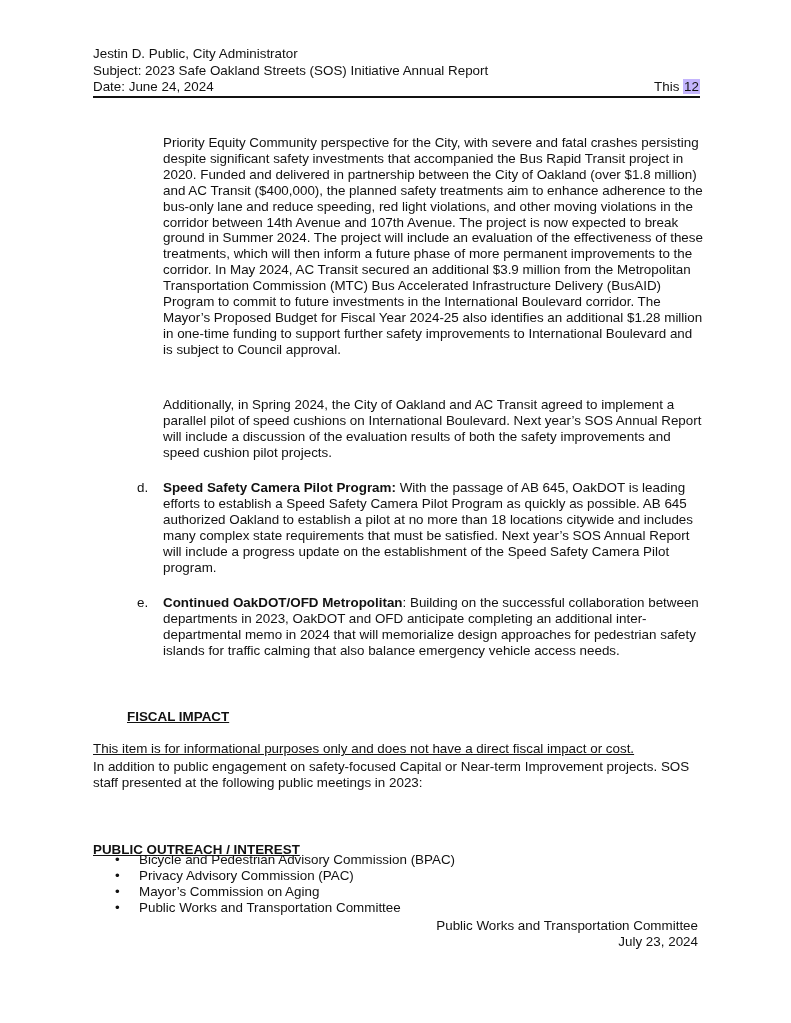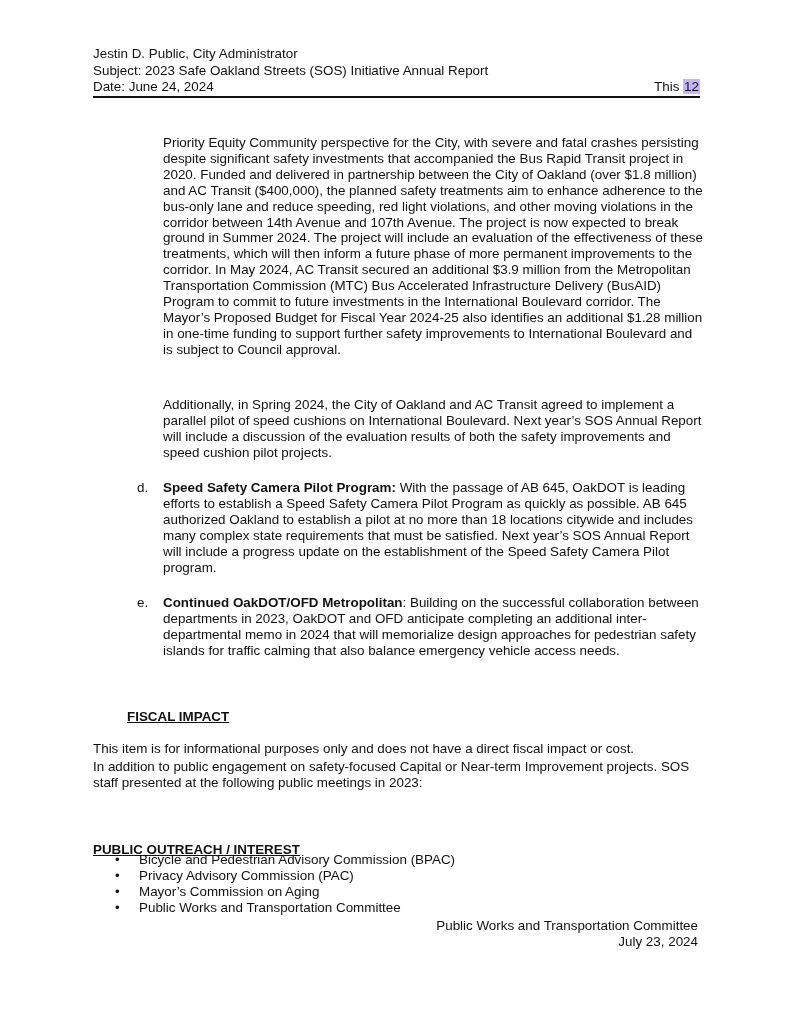--- a/index.html
+++ b/index.html
@@ -44,21 +44,21 @@
   <span class="marker">d.</span>
   <div class="body"><span class="bold">Speed Safety Camera Pilot Program:</span><span> With the passage of AB 645, OakDOT is leading efforts to establish a Speed Safety Camera Pilot Program as quickly as possible. AB 645 authorized Oakland to establish a pilot at no more than 18 locations citywide and includes many complex state requirements that must be satisfied. Next year’s SOS Annual Report will include a progress update on the establishment of the Speed Safety Camera Pilot program.</span></div>
 </div>
 
 <div class="item" style="top:595px;">
   <span class="marker">e.</span>
   <div class="body"><span class="bold">Continued OakDOT/OFD Metropolitan</span><span>: Building on the successful collaboration between departments in 2023, OakDOT and OFD anticipate completing an additional inter-departmental memo in 2024 that will memorialize design approaches for pedestrian safety islands for traffic calming that also balance emergency vehicle access needs.</span></div>
 </div>
 
 <div class="heading" style="top:709px;margin-left:34px;">FISCAL IMPACT</div>
-<div class="para full" style="top:741px;">This item is for informational purposes only and does not have a direct fiscal impact or cost.</div>
+<div class="para full" style="top:741px;text-decoration:underline;">This item is for informational purposes only and does not have a direct fiscal impact or cost.</div>
 
 <div class="heading" style="top:814px;margin-top:28px;">PUBLIC OUTREACH / INTEREST</div>
 <div class="para full" style="top:759px;">In addition to public engagement on safety-focused Capital or Near-term Improvement projects. SOS staff presented at the following public meetings in 2023:</div>
 
 <div class="bullets">
   <div class="bullet">
       <span class="dot">•</span>
       <span>Bicycle and Pedestrian Advisory Commission (BPAC)</span>
     </div>
   <div class="bullet">

